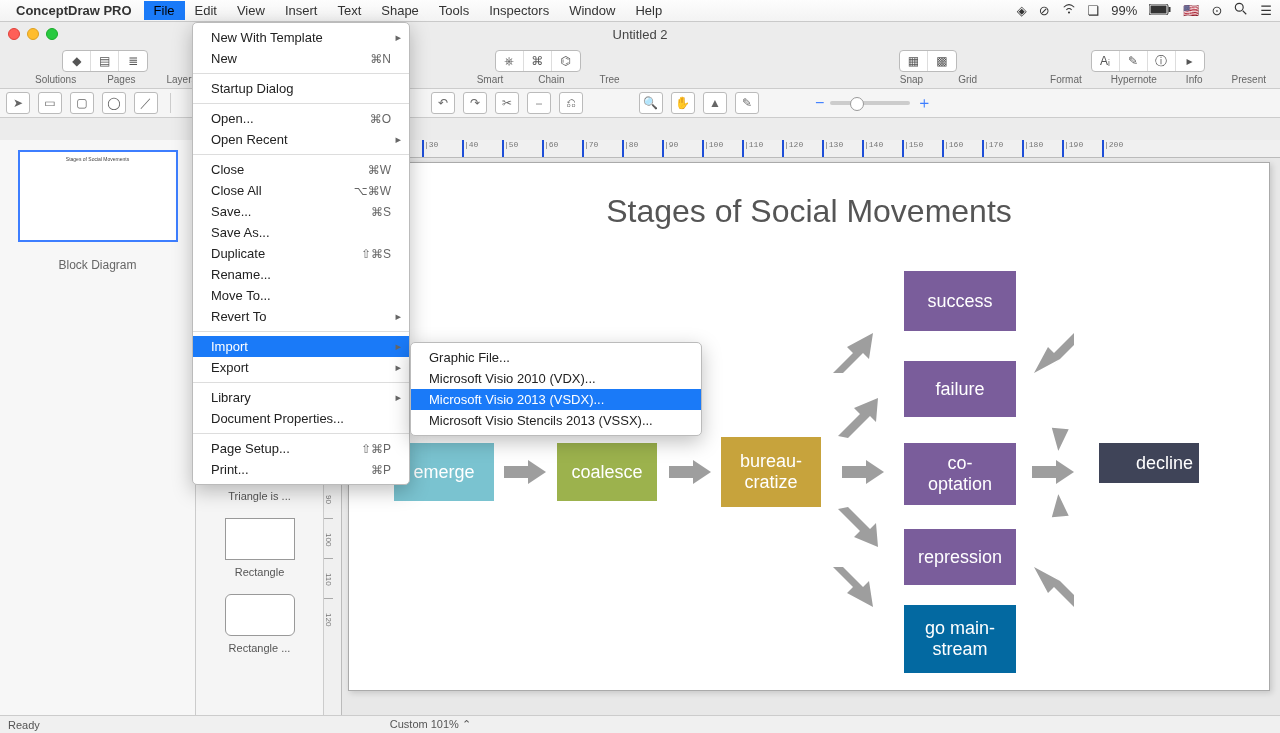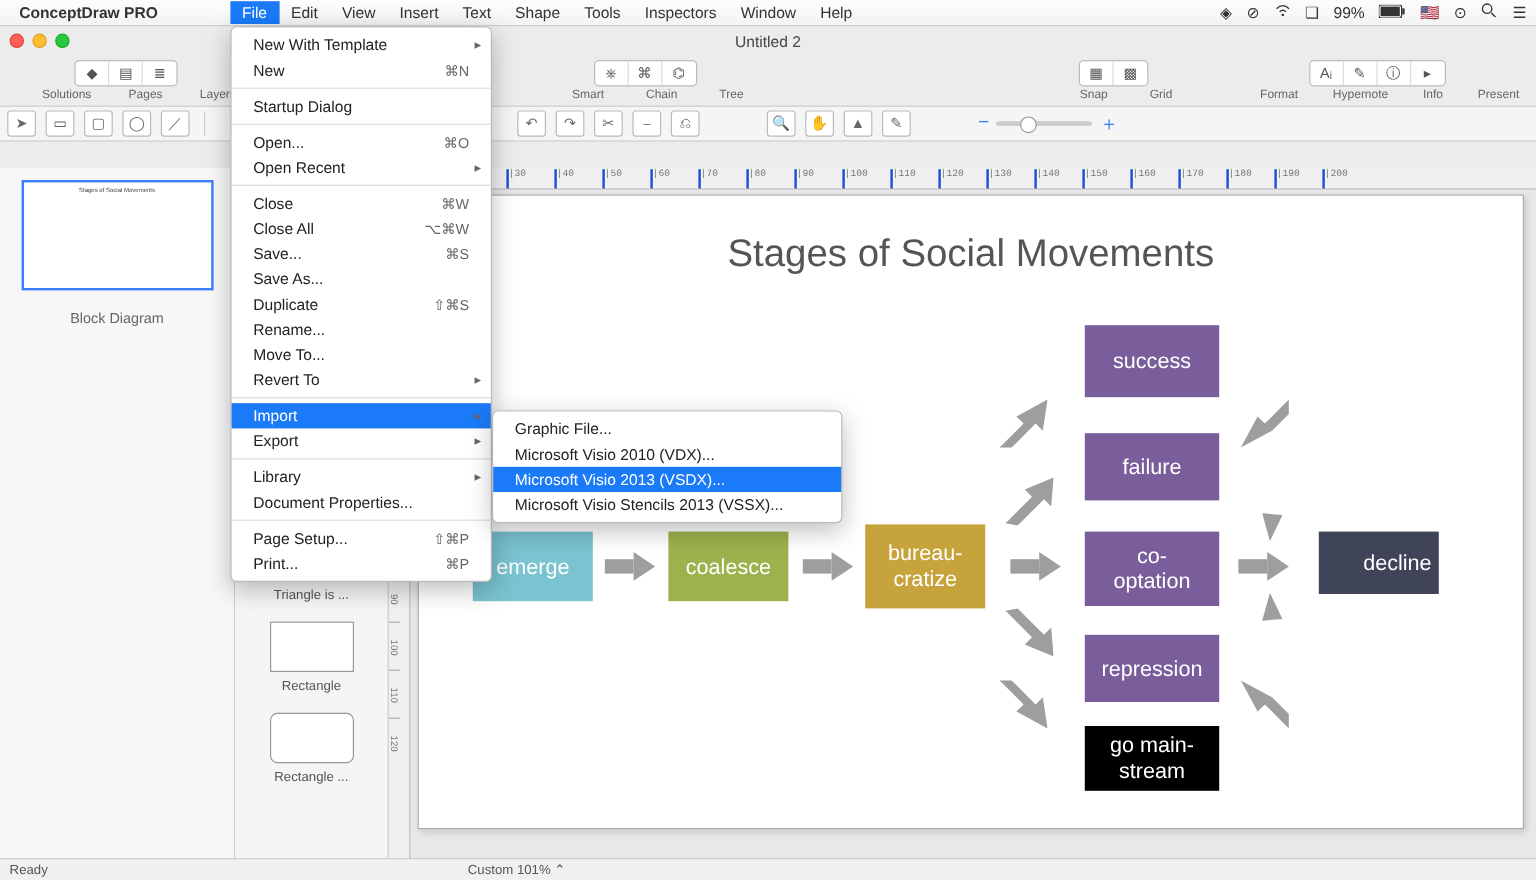--- a/index.html
+++ b/index.html
@@ -1,21 +1,21 @@
 <!DOCTYPE html>
 <html><head>
 <meta charset="utf-8">
 <style>
 * { box-sizing: border-box; margin: 0; padding: 0; font-family: -apple-system, "Helvetica Neue", Arial, sans-serif; }
 body { background: #ececec; width: 1280px; height: 733px; overflow: hidden; font-size: 13px; color: #333; position: relative; }
 .menubar { height: 22px; background: linear-gradient(#fdfdfd,#f3f3f3); border-bottom: 1px solid #c9c9c9; display: flex; align-items: center; padding: 0 8px; gap: 0; }
 .menubar .apple { font-size: 14px; margin-right: 8px; }
 .menubar .app-name { font-weight: 600; margin-right: 12px; }
 .menubar .mitem { padding: 2px 10px; cursor: default; }
-.menubar .mitem.active { background: #1a7af8; color: #ffffff; margin-left: 48px; }
+.menubar .mitem.active { background: #1a7af8; color: #000000; }
 .menubar .right { margin-left: auto; display: flex; align-items: center; gap: 12px; font-size: 13px; }
 .window { position: absolute; left: 0; top: 22px; right: 0; bottom: 18px; background: #ececec; }
 .titlebar { height: 24px; display: flex; align-items: center; padding: 0 8px; }
 .traffic { display: flex; gap: 7px; }
 .traffic span { width: 12px; height: 12px; border-radius: 50%; display: inline-block; }
 .tr { background: #ff5f57; border:1px solid #e1413a; }
 .ty { background: #ffbd2e; border:1px solid #dea022; }
 .tg { background: #28c940; border:1px solid #1aab29; }
 .doc-title { position:absolute; left:50%; transform:translateX(-50%); font-size:13px; color:#444; }
 .toolbar { height: 42px; display: flex; align-items: center; padding: 0 8px; gap: 0px; }
@@ -48,22 +48,22 @@
 .canvas { position:absolute; left:24px; top:22px; right:10px; bottom:24px; background:#fff; border:1px solid #aaa; box-shadow:2px 2px 6px rgba(0,0,0,.15);}
 .diagram-title { position:absolute; top:30px; left:0; right:0; text-align:center; font-size:32px; color:#555; font-family:Verdana,sans-serif;}
 .node { position:absolute; display:flex; align-items:center; justify-content:center; color:#fff; font-size:18px; text-align:center; padding:4px;}
 .n-emerge { left:45px; top:280px; width:100px; height:58px; background:#7ac3d0; color:#fff;text-align:right;}
 .n-coalesce { left:208px; top:280px; width:100px; height:58px; background:#9cb24d;}
 .n-bureau { left:372px; top:274px; width:100px; height:70px; background:#c7a33c;}
 .n-success { left:555px; top:108px; width:112px; height:60px; background:#7a5d9b;}
 .n-failure { left:555px; top:198px; width:112px; height:56px; background:#7a5d9b;}
 .n-coopt { left:555px; top:280px; width:112px; height:62px; background:#7a5d9b;}
 .n-repress { left:555px; top:366px; width:112px; height:56px; background:#7a5d9b;}
-.n-gomain { left:555px; top:442px; width:112px; height:54px; background:#000000;}
-.n-decline { left:750px; top:280px; width:100px; height:52px; background:#3f4458;padding-left:35px;}
+.n-gomain { left:555px; top:442px; width:112px; height:68px; background:#0369a1;}
+.n-decline { left:750px; top:280px; width:100px; height:40px; background:#3f4458;padding-left:35px;}
 .arrow { position:absolute; color:#999;}
 .arrow-r { width:42px; height:24px; }
 .arrow-r::before{content:'';position:absolute;left:0;top:6px;width:24px;height:12px;background:#9e9e9e;}
 .arrow-r::after{content:'';position:absolute;left:24px;top:0;border-top:12px solid transparent;border-bottom:12px solid transparent;border-left:18px solid #9e9e9e;}
 .arrow-diag { width:44px; height:44px; }
 .arrow-diag svg { width:100%; height:100%; }
 .statusbar { position:absolute; left:0; right:0; bottom:0; height:18px; background:#f0f0f0; border-top:1px solid #ccc; font-size:11px; color:#555; display:flex; align-items:center; padding:0 8px; gap:20px;}
 .statusbar .zoom-status{margin-left:330px;}
 
 .menu { position:absolute; background:#fff; border:1px solid #bbb; border-radius:5px; box-shadow:0 6px 20px rgba(0,0,0,.25); padding:4px 0; z-index:100;}

